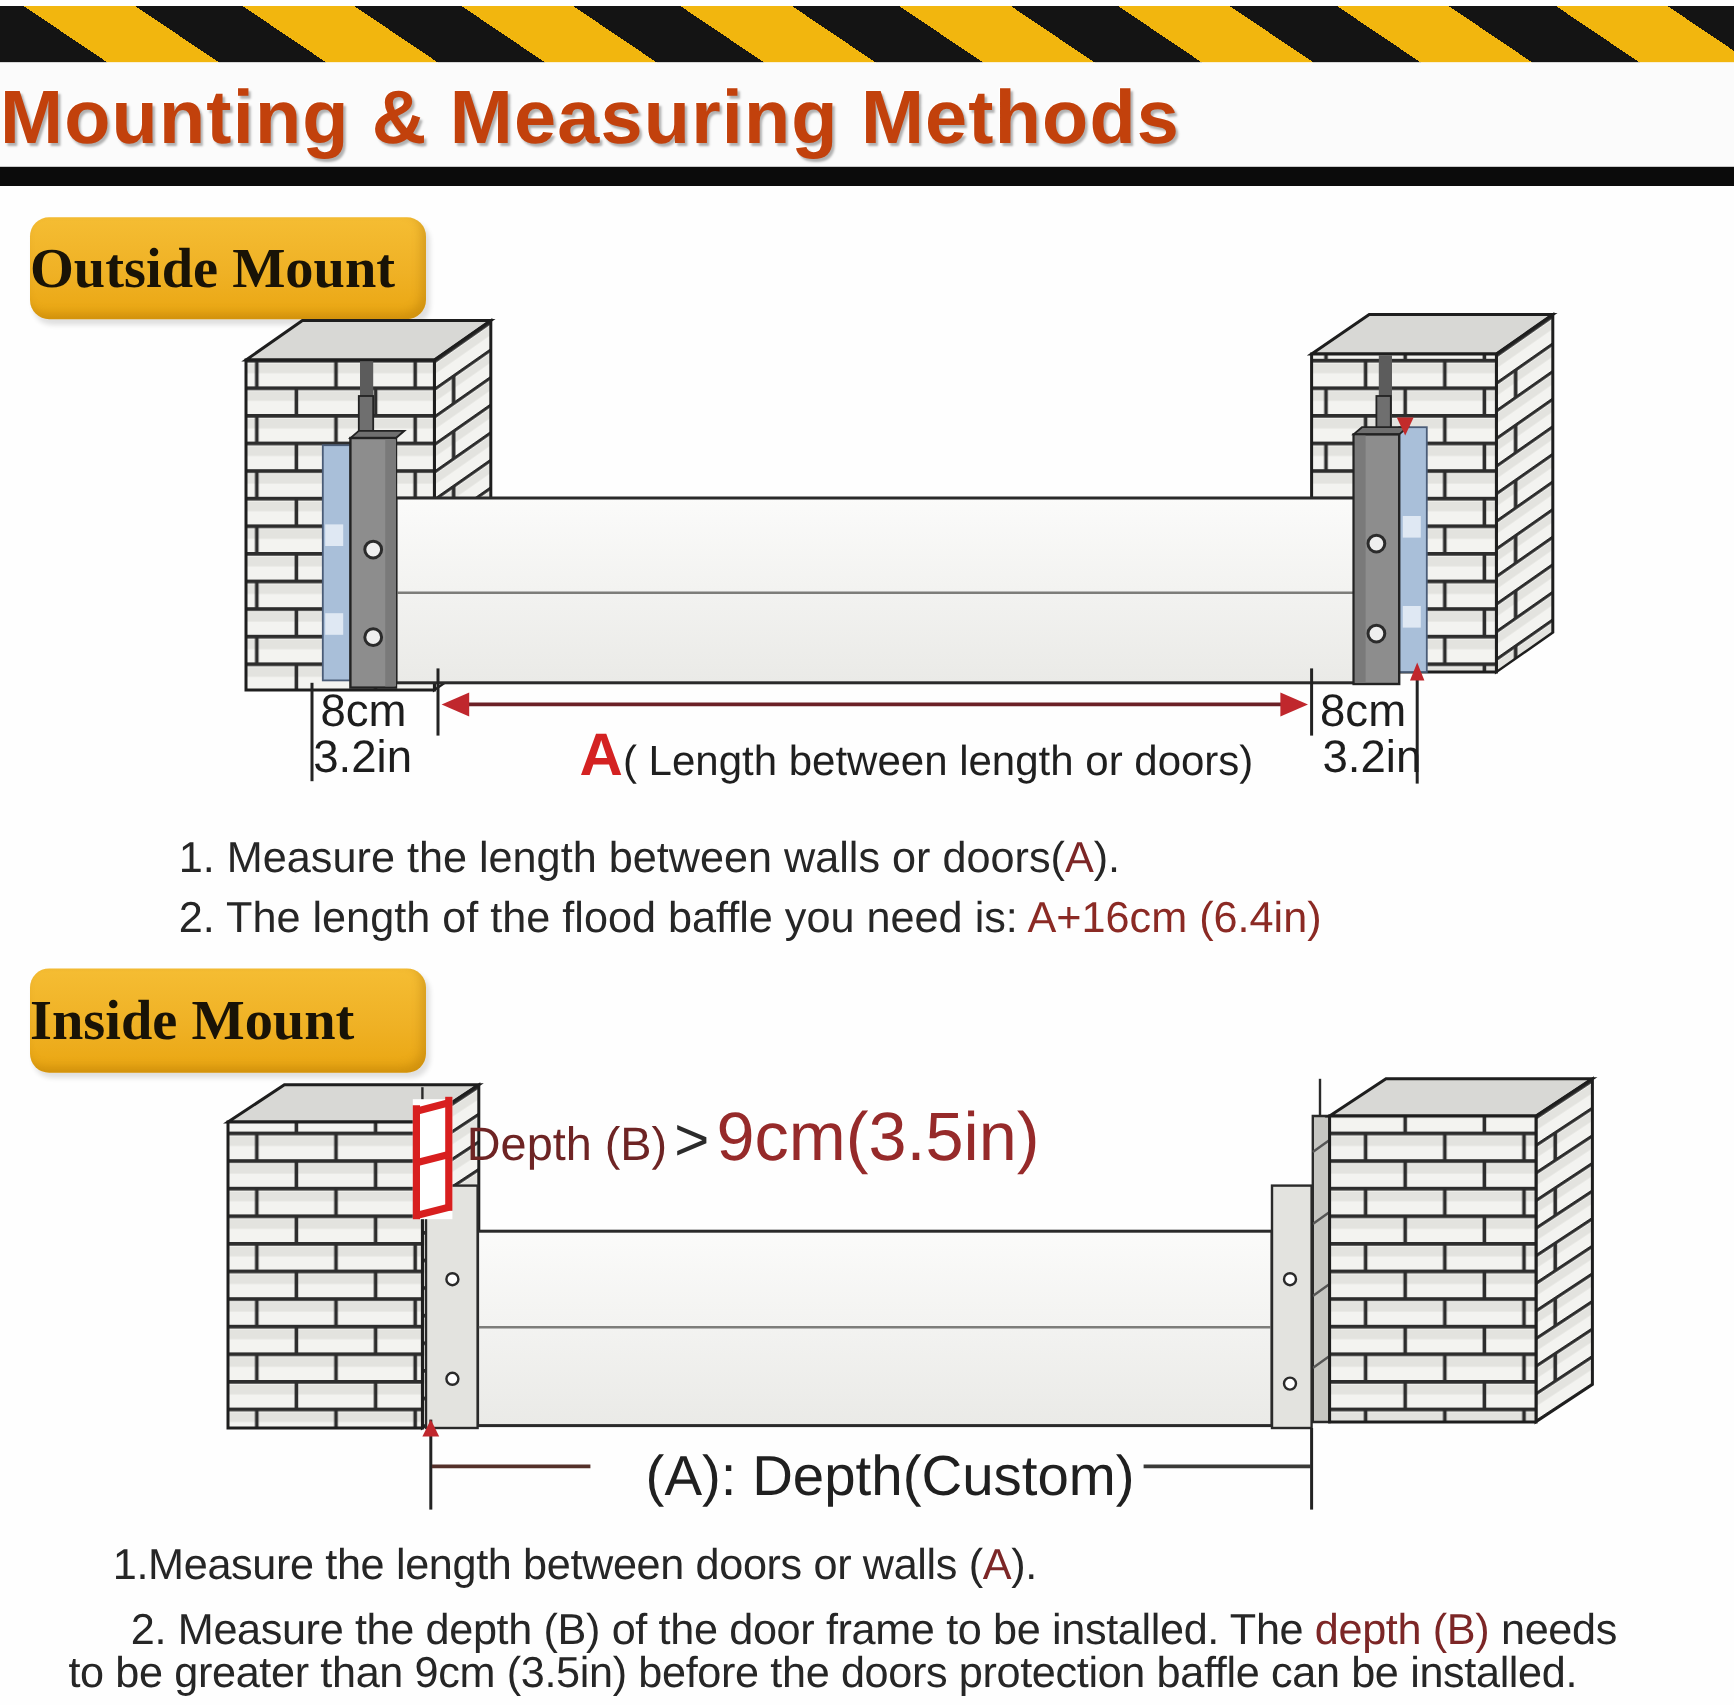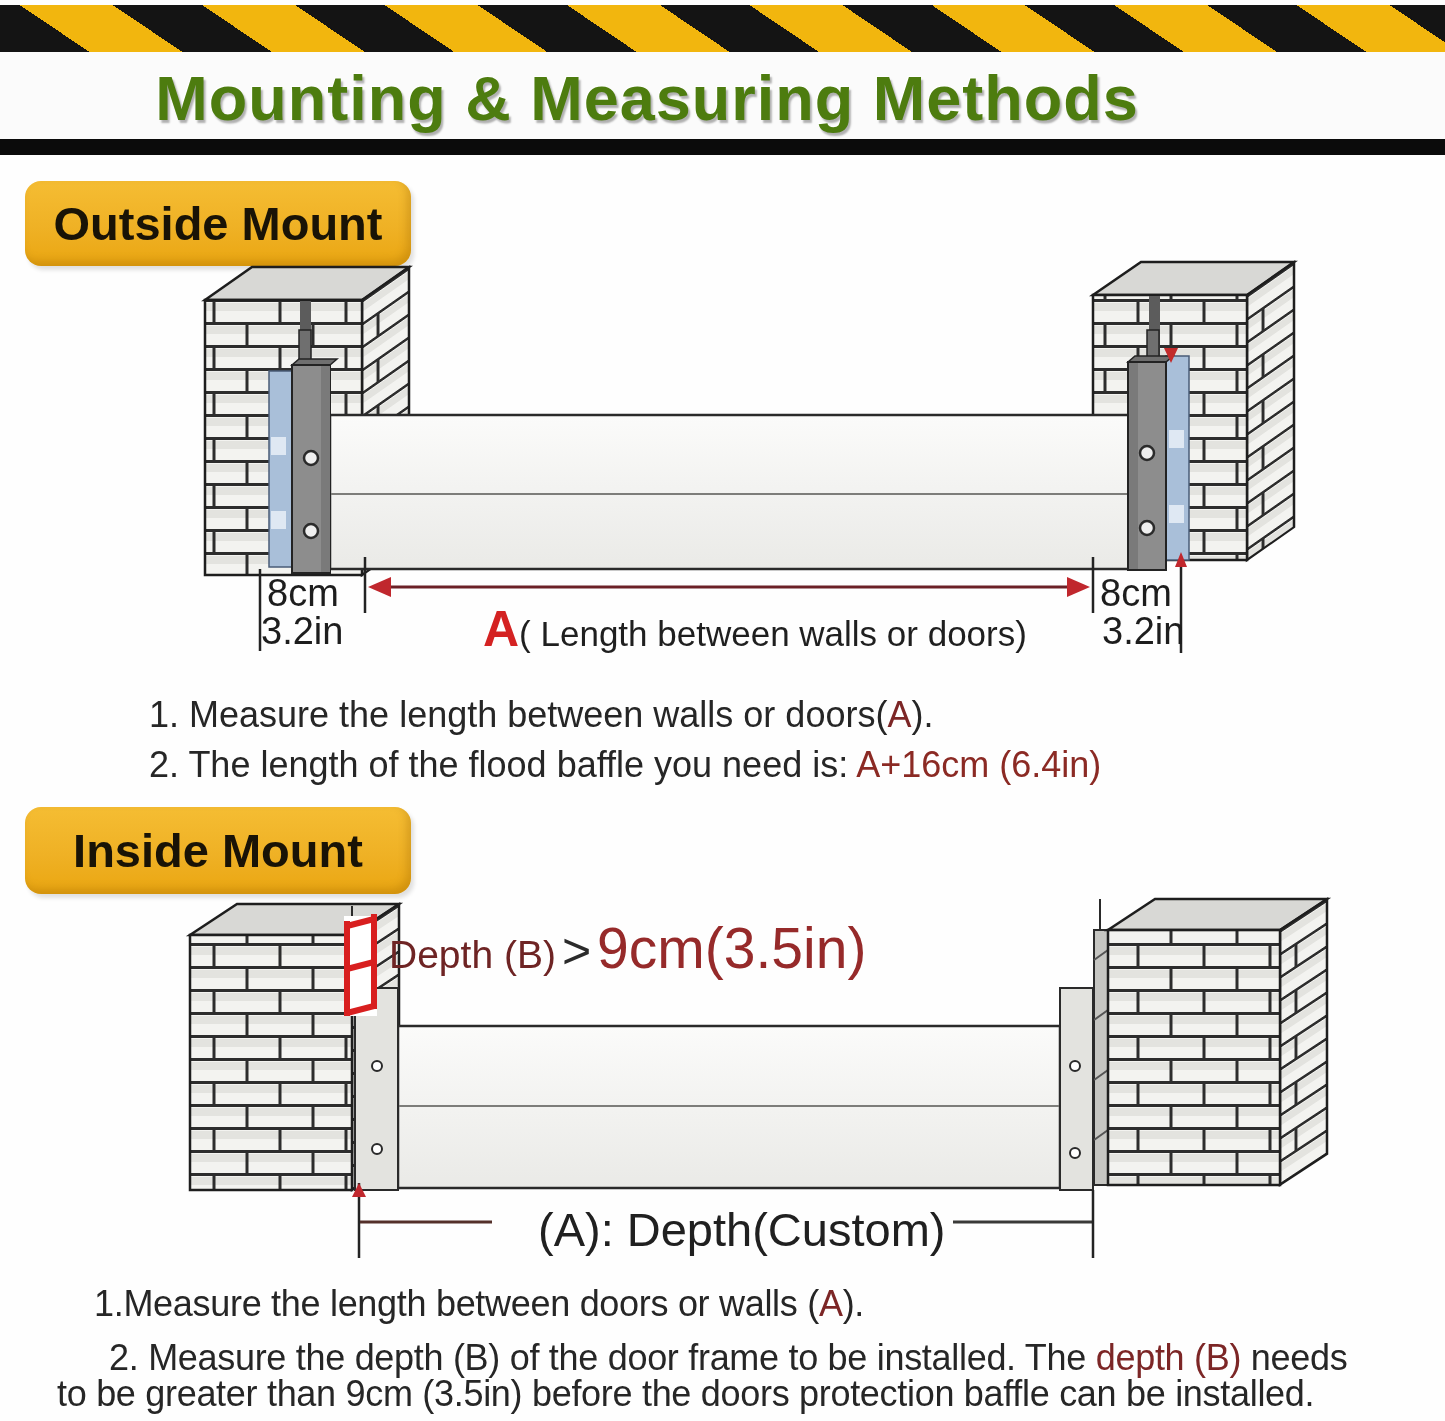--- a/index.html
+++ b/index.html
@@ -4,30 +4,30 @@
 <style>
   html,body{margin:0;padding:0;background:#ffffff;}
   .page{position:relative;width:1445px;height:1421px;background:#fefefe;overflow:hidden;
         font-family:"Liberation Sans", sans-serif;color:#222;}
   .abs{position:absolute;}
 
   
   .stripe-band{left:0;top:5px;width:1445px;height:47px;
     background:repeating-linear-gradient(34deg,#141414 0 50px,#f2b60e 50px 102px);}
   .title-band{left:0;top:52px;width:1445px;height:87px;background:#fbfbfb;}
-  .page-title{left:0;top:56px;width:1294px;height:84px;line-height:84px;text-align:center;
-    font-size:63px;font-weight:700;letter-spacing:1px;color:#4d7c0f;
+  .page-title{left:0;top:56px;width:1294px;height:84px;line-height:84px;
+    font-size:63px;font-weight:700;letter-spacing:1px;color:#c2410c;
     text-shadow:2px 3px 2px rgba(0,0,0,.30), -1px -1px 0 rgba(255,255,255,.85);}
   .black-bar{left:0;top:139px;width:1445px;height:16px;background:#0b0b0b;}
 
   
-  .badge{width:386px;height:85px;border-radius:16px;display:flex;align-items:center;justify-content:center;
+  .badge{width:330px;height:85px;border-radius:16px;display:flex;align-items:center;
     font-size:47px;font-weight:600;color:#191306;
     background:linear-gradient(180deg,#f5bd33 0%,#efb125 55%,#eaa611 100%);
-    box-shadow:inset -4px -5px 8px rgba(150,95,0,.30), 3px 4px 4px rgba(0,0,0,.12);}
+    box-shadow:inset -4px -5px 8px rgba(150,95,0,.30), 3px 4px 4px rgba(0,0,0,.12);font-family:Liberation Serif, serif;}
   .badge-outside{left:25px;top:181px;}
   .badge-inside{left:25px;top:807px;height:87px;}
 
   
   .meas{font-size:38px;color:#1d1d1d;white-space:nowrap;}
   .row{display:flex;align-items:baseline;white-space:nowrap;}
   .big-a{font-size:50px;font-weight:700;color:#d42222;}
   .span-text{font-size:35px;color:#1f1f1f;}
   .steps{font-size:36px;color:#262626;line-height:50px;white-space:nowrap;margin-left:20px;}
   .maroon{color:#8b2a24;}
@@ -125,21 +125,21 @@
       <line x1="380" y1="587" x2="1078" y2="587" stroke="#6b2026" stroke-width="3"></line>
       <polygon points="368,587 391,577 391,597" fill="#c0272d"></polygon>
       <polygon points="1090,587 1067,577 1067,597" fill="#c0272d"></polygon>
     </g>
   </svg>
 
   <div class="abs meas" style="left:267px;top:572px;">8cm</div>
   <div class="abs meas" style="left:261px;top:610px;">3.2in</div>
   <div class="abs row" style="left:483px;top:600px;">
     <span class="big-a">A</span>
-    <span class="span-text">( Length between walls or doors)</span>
+    <span class="span-text">( Length between length or doors)</span>
   </div>
   <div class="abs meas" style="left:1100px;top:572px;">8cm</div>
   <div class="abs meas" style="left:1102px;top:610px;">3.2in</div>
 
   <div class="abs steps" style="left:129px;top:690px;">
     <div><span>1. Measure the length between walls or doors(</span><span class="maroon-a">A</span><span>).</span></div>
     <div><span>2. The length of the flood baffle you need is: </span><span class="maroon">A+16cm (6.4in)</span></div>
   </div>
 
   <div class="abs badge badge-inside">

